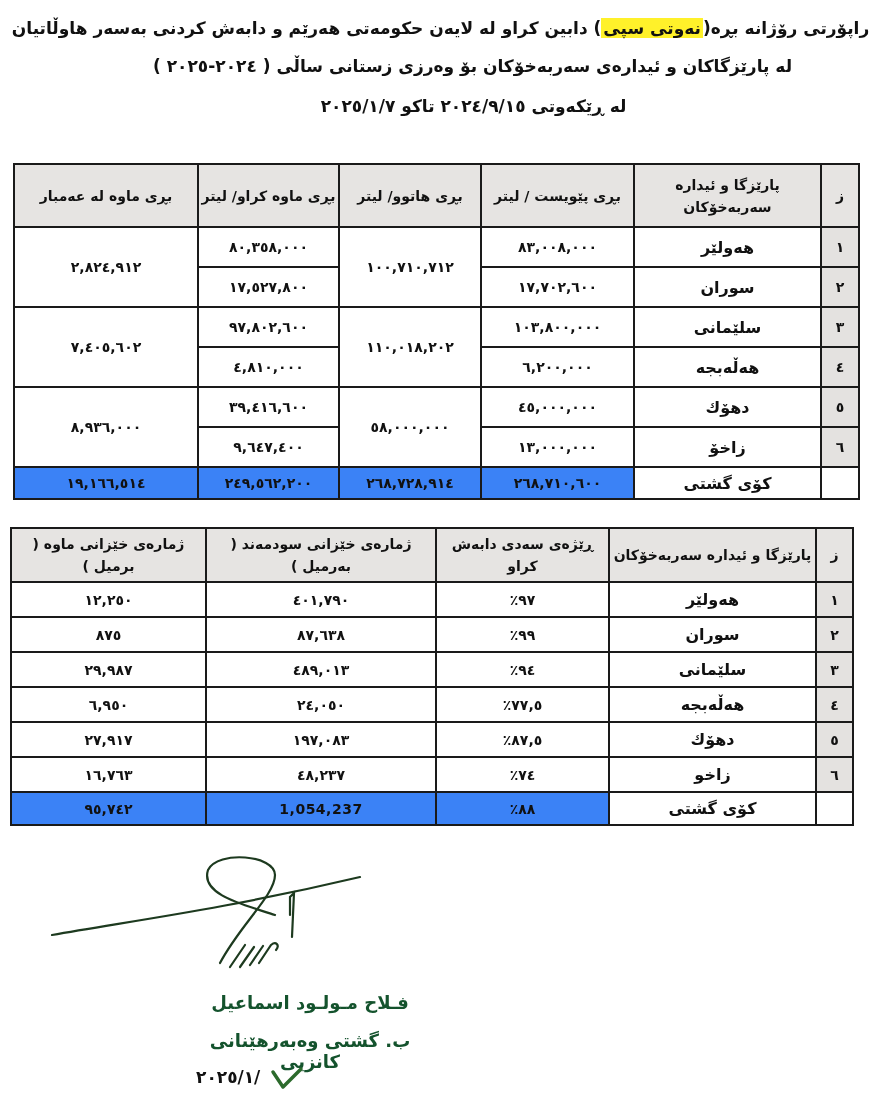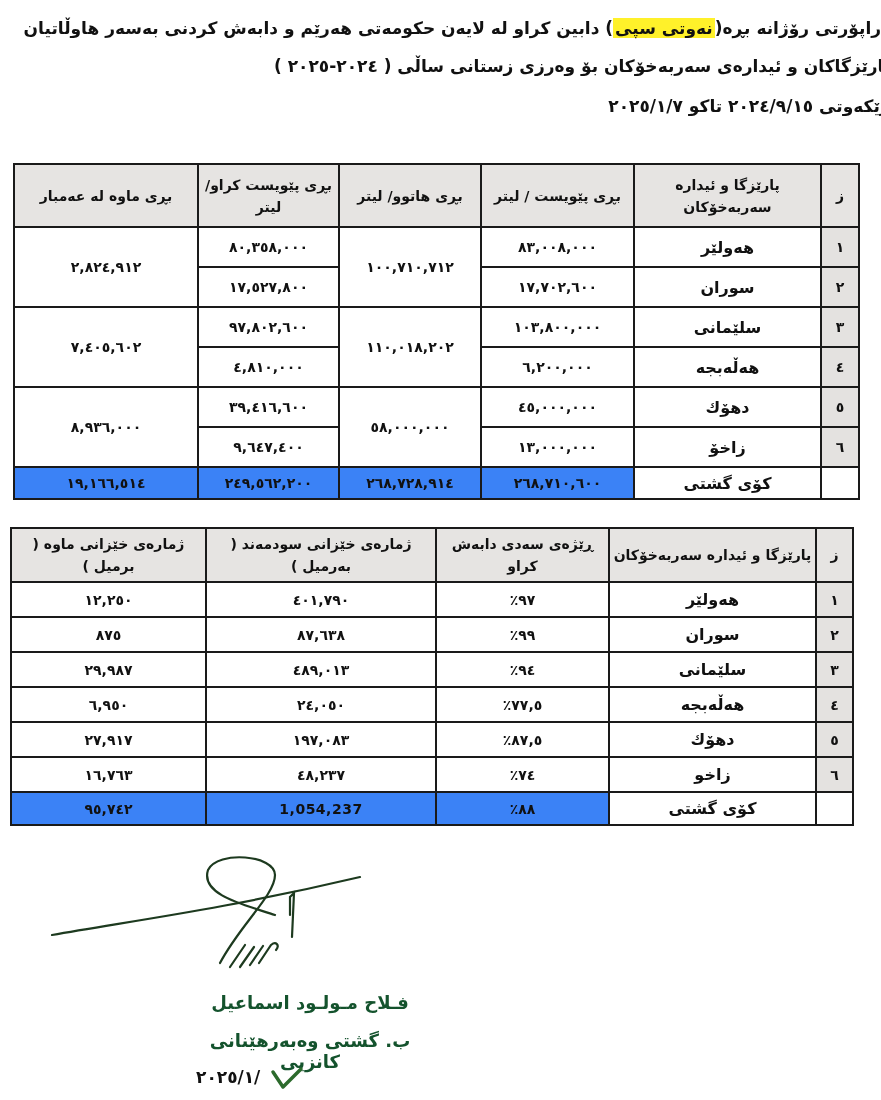--- a/index.html
+++ b/index.html
@@ -1,21 +1,21 @@
 <!DOCTYPE html>
 <html><head>
 <meta charset="utf-8">
 <style>
   html, body { margin:0; padding:0; }
   body {
     width:881px; height:1100px; background:#ffffff; position:relative; overflow:hidden;
     font-family: "DejaVu Sans", sans-serif; color:#111;
   }
   .title {
-    position:absolute; left:0; width:881px; direction:rtl;
+    position:absolute; left:0; width:881px; text-align:center; direction:rtl;
     font-weight:bold; font-size:17px; color:#111;
   }
   .hl { background:#fff12a; padding:0 2px; }
   table { position:absolute; border-collapse:collapse; direction:rtl; table-layout:fixed; }
   td, th {
     border:2px solid #1a1a1a; text-align:center; vertical-align:middle;
     font-weight:bold; font-size:14px; padding:0; direction:rtl;
   }
   th { background:#e6e4e2; font-size:14px; line-height:22px; }
   td.idx { background:#e4e2e0; font-size:14px; }
@@ -52,21 +52,21 @@
       <col style="width:142px">
       <col style="width:141px">
       <col style="width:184px">
   </colgroup>
   <tbody>
       <tr class="head">
     <th>ز</th>
     <th style="padding:0 30px;">پارێزگا و ئیدارە سەربەخۆکان</th>
     <th>بڕی پێویست / لیتر</th>
     <th>بڕی هاتوو/ لیتر</th>
-    <th>بڕی پێویست کراو/ لیتر</th>
+    <th>بڕی ماوە کراو/ لیتر</th>
     <th>بڕی ماوە لە عەمبار</th>
   </tr>
   <tr class="row">
     <td class="idx">١</td>
     <td class="name">هەولێر</td>
     <td class="num">٨٣,٠٠٨,٠٠٠</td>
     <td class="num" rowspan="2">١٠٠,٧١٠,٧١٢</td>
     <td class="num">٨٠,٣٥٨,٠٠٠</td>
     <td class="num" rowspan="2">٢,٨٢٤,٩١٢</td>
   </tr>

